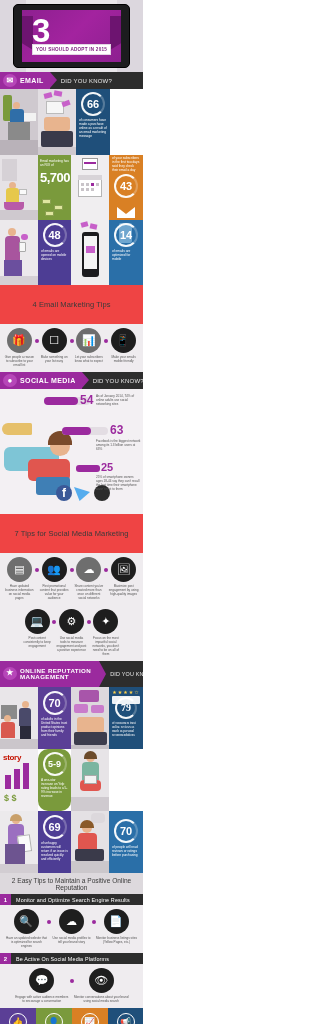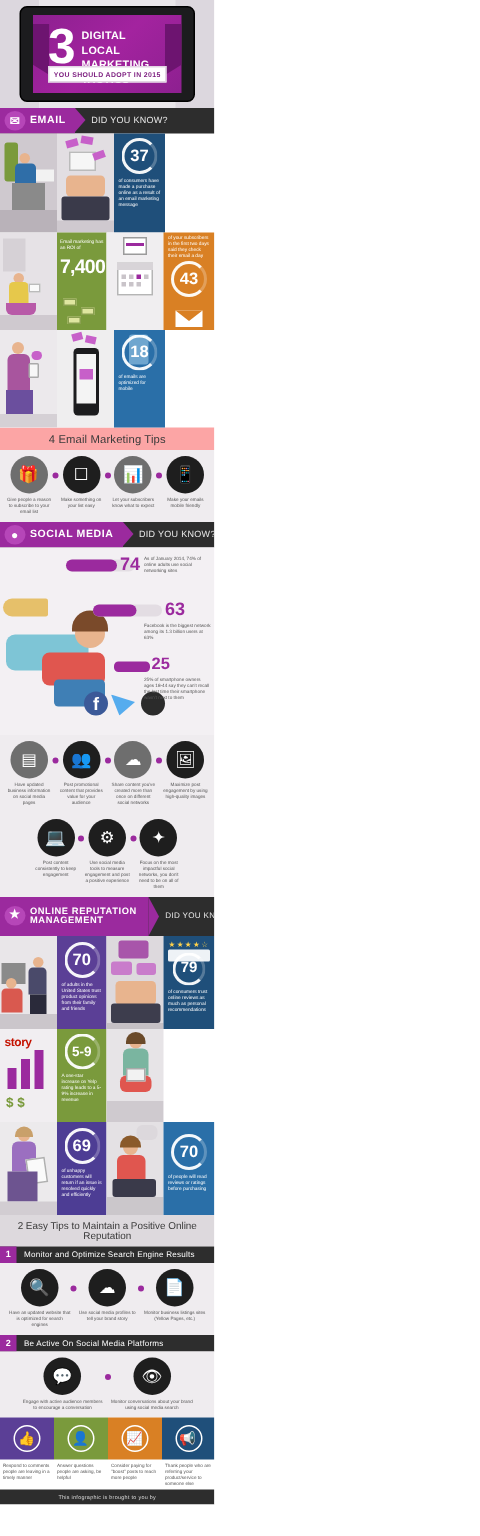--- a/index.html
+++ b/index.html
@@ -86,22 +86,22 @@
   }
   .ring .statnum { font-size:11px; }
 
   
   .illus { position:relative; overflow:hidden; }
   .person-head { position:absolute; border-radius:50%; }
   .shape { position:absolute; }
 
   
   .tips-title {
-    background:#fca5a5; color:#3a3a3a; font-size:7.5px; text-align:center;
-    padding:3px 0; letter-spacing:0.1px;
+    background:#ef4444; color:#3a3a3a; font-size:7.5px; text-align:center;
+    padding:15px 0; letter-spacing:0.1px;
   }
   .tips-row { display:flex; background:#efecef; padding:4px 2px 5px 2px; position:relative; }
   .tip { flex:1; text-align:center; position:relative; }
   .tip .circ {
     width:25px; height:25px; border-radius:50%; margin:0 auto 2px auto;
     display:flex; align-items:center; justify-content:center;
     color:#fff; font-size:11px;
   }
   .tip .circ.grey { background:#6e6e6e; }
   .tip .circ.dark { background:#1e1e1e; }
@@ -136,26 +136,20 @@
 
   <div class="hero">
     <div class="hero-bg-left"></div>
     <div class="hero-bg-right"></div>
     <div class="tablet">
       <div class="tablet-screen">
         <div class="ribbon-l"></div>
         <div class="ribbon-r"></div>
         <div class="hero-inner">
           <div class="big3">3</div>
-          <div class="hero-words">
-            <div>DIGITAL</div>
-            <div>LOCAL</div>
-            <div>MARKETING</div>
-            <div>TACTICS</div>
-          </div>
         </div>
         <div class="hero-banner">YOU SHOULD ADOPT IN 2015</div>
       </div>
     </div>
   </div>
 
   <div class="sec-head">
     <div class="pill">
       <span class="hb-icon">✉</span>
       <span>EMAIL</span>
@@ -176,38 +170,38 @@
       <div class="shape" style="left:6px;top:4px;width:8px;height:5px;background:#c760c9;transform:rotate(-15deg);"></div>
       <div class="shape" style="left:16px;top:2px;width:8px;height:5px;background:#c760c9;transform:rotate(10deg);"></div>
       <div class="shape" style="left:8px;top:12px;width:18px;height:13px;background:#f6f6f6;border:1px solid #bbb;"></div>
       <div class="shape" style="left:24px;top:12px;width:8px;height:5px;background:#c760c9;transform:rotate(-20deg);"></div>
       <div class="shape" style="left:6px;top:28px;width:26px;height:14px;background:#e8b48e;border-radius:3px;"></div>
       <div class="shape" style="left:3px;top:42px;width:32px;height:16px;background:#3a3a4a;border-radius:2px;"></div>
       <div class="shape" style="left:0;top:58px;width:38px;height:8px;background:#cfc9cf;"></div>
     </div>
     <div class="cell" style="width:34px;height:66px;background:#1f4f7a;">
       <div class="ring">
-        <span class="statnum">37</span>
+        <span class="statnum">66</span>
       </div>
       <span class="cap">of consumers have made a purchase online as a result of an email marketing message</span>
     </div>
   </div>
 
   <div class="band">
     <div class="cell illus" style="width:38px;height:65px;background:#e6e2e6;">
       <div class="shape" style="left:2px;top:4px;width:15px;height:22px;background:#d6d1d6;"></div>
       <div class="person-head" style="left:9px;top:27px;width:7px;height:7px;background:#e8b48e;"></div>
       <div class="shape" style="left:6px;top:33px;width:13px;height:14px;background:#e6c84b;border-radius:3px 3px 0 0;"></div>
       <div class="shape" style="left:19px;top:34px;width:8px;height:6px;background:#fafafa;border:1px solid #bbb;"></div>
       <div class="shape" style="left:4px;top:47px;width:20px;height:8px;background:#b85aa8;border-radius:0 0 4px 4px;"></div>
       <div class="shape" style="left:0;top:55px;width:38px;height:10px;background:#cfc9cf;"></div>
     </div>
     <div class="cell" style="width:33px;height:65px;background:#7a9a3c;padding:4px 2px 0 2px;">
       <div style="font-size:3.2px;color:#fff;line-height:1.3;">Email marketing has an ROI of</div>
-      <div style="color:#fff;font-weight:bold;font-size:13px;margin-top:3px;letter-spacing:-0.5px;">7,400</div>
+      <div style="color:#fff;font-weight:bold;font-size:13px;margin-top:3px;letter-spacing:-0.5px;">5,700</div>
       <div class="shape" style="left:4px;top:44px;width:9px;height:5px;background:#dfe6a0;border:1px solid #8aa050;"></div>
       <div class="shape" style="left:16px;top:50px;width:9px;height:5px;background:#dfe6a0;border:1px solid #8aa050;"></div>
       <div class="shape" style="left:7px;top:56px;width:9px;height:5px;background:#dfe6a0;border:1px solid #8aa050;"></div>
     </div>
     <div class="cell illus" style="width:38px;height:65px;background:#f0eef0;">
       <div class="shape" style="left:11px;top:3px;width:16px;height:12px;background:#fff;border:1px solid #9b9b9b;"></div>
       <div class="shape" style="left:13px;top:7px;width:12px;height:1.5px;background:#9b2a9e;"></div>
       <div class="shape" style="left:7px;top:20px;width:24px;height:22px;background:#fff;border:1px solid #b5b5b5;"></div>
       <div class="shape" style="left:7px;top:20px;width:24px;height:5px;background:#d8d4d8;"></div>
       <div class="shape" style="left:10px;top:28px;width:3px;height:3px;background:#c9c4c9;"></div>
@@ -230,31 +224,37 @@
 
   <div class="band">
     <div class="cell illus" style="width:38px;height:65px;background:#ece9ec;">
       <div class="person-head" style="left:8px;top:8px;width:8px;height:8px;background:#e8b48e;"></div>
       <div class="shape" style="left:5px;top:16px;width:15px;height:24px;background:#a8559e;border-radius:4px 4px 0 0;"></div>
       <div class="shape" style="left:19px;top:22px;width:7px;height:10px;background:#f7f7f7;border:1px solid #aaa;border-radius:1px;"></div>
       <div class="shape" style="left:21px;top:14px;width:7px;height:6px;background:#c760c9;border-radius:3px;"></div>
       <div class="shape" style="left:4px;top:40px;width:18px;height:16px;background:#6b4f9e;"></div>
       <div class="shape" style="left:0;top:56px;width:38px;height:9px;background:#d5d0d5;"></div>
     </div>
+    <div class="cell" style="width:33px;height:65px;background:#4d3d94;">
+      <div class="ring">
+        <span class="statnum">48</span>
+      </div>
+      <span class="cap">of emails are opened on mobile devices</span>
+    </div>
     <div class="cell illus" style="width:38px;height:65px;background:#efeeef;">
       <div class="shape" style="left:10px;top:2px;width:7px;height:5px;background:#c760c9;transform:rotate(-15deg);"></div>
       <div class="shape" style="left:19px;top:4px;width:7px;height:5px;background:#c760c9;transform:rotate(12deg);"></div>
       <div class="shape" style="left:11px;top:12px;width:17px;height:45px;background:#1c1c1e;border-radius:3px;"></div>
       <div class="shape" style="left:13px;top:16px;width:13px;height:33px;background:#f4f4f4;"></div>
       <div class="shape" style="left:15px;top:26px;width:9px;height:7px;background:#c760c9;"></div>
     </div>
     <div class="cell" style="width:34px;height:65px;background:#2a6fa8;">
       <div class="shape" style="left:10px;top:3px;width:13px;height:20px;background:#6fa6cf;border-radius:2px;"></div>
       <div class="ring" style="margin-top:3px;">
-        <span class="statnum">18</span>
+        <span class="statnum">14</span>
       </div>
       <span class="cap">of emails are optimized for mobile</span>
     </div>
   </div>
 
   <div class="tips-title">4 Email Marketing Tips</div>
   <div class="tips-row">
     <div class="tip">
       <div class="circ grey">🎁</div>
       <div class="t-txt">Give people a reason to subscribe to your email list</div>
@@ -290,37 +290,38 @@
 
     <div class="shape" style="left:2px;top:34px;width:30px;height:12px;background:#e6c06a;border-radius:8px 2px 2px 8px;"></div>
     <div class="shape" style="left:4px;top:58px;width:55px;height:24px;background:#7ec5d6;border-radius:6px;"></div>
     <div class="person-head" style="left:50px;top:48px;width:20px;height:19px;background:#e8b48e;"></div>
     <div class="shape" style="left:48px;top:42px;width:24px;height:14px;background:#7a4a2a;border-radius:12px 12px 0 0;"></div>
     <div class="shape" style="left:28px;top:70px;width:42px;height:22px;background:#e0564f;border-radius:5px;"></div>
     <div class="shape" style="left:36px;top:88px;width:34px;height:18px;background:#3f7fb5;border-radius:3px;"></div>
 
     <div class="shape" style="left:44px;top:8px;width:46px;height:8px;background:#e3dde3;border-radius:4px;"></div>
     <div class="shape" style="left:44px;top:8px;width:34px;height:8px;background:#9b2a9e;border-radius:4px;"></div>
-    <div style="position:absolute;left:80px;top:4px;color:#9b2a9e;font-size:12px;font-weight:bold;">74</div>
+    <div style="position:absolute;left:80px;top:4px;color:#9b2a9e;font-size:12px;font-weight:bold;">54</div>
     <div style="position:absolute;left:96px;top:5px;width:45px;font-size:3.1px;line-height:1.3;color:#555;">As of January 2014, 74% of online adults use social networking sites</div>
 
     <div class="shape" style="left:62px;top:38px;width:46px;height:8px;background:#e3dde3;border-radius:4px;"></div>
     <div class="shape" style="left:62px;top:38px;width:29px;height:8px;background:#9b2a9e;border-radius:4px;"></div>
     <div style="position:absolute;left:110px;top:34px;color:#9b2a9e;font-size:12px;font-weight:bold;">63</div>
     <div style="position:absolute;left:96px;top:50px;width:45px;font-size:3.1px;line-height:1.3;color:#555;">Facebook is the biggest network among its 1.3 billion users at 63%</div>
 
     <div class="shape" style="left:56px;top:96px;width:16px;height:16px;border-radius:50%;background:#3b5998;color:#fff;font-size:12px;font-weight:bold;text-align:center;line-height:16px;">f</div>
     <div class="shape" style="left:74px;top:98px;width:16px;height:14px;background:#55acee;clip-path:polygon(0 0,100% 35%,35% 100%);"></div>
     <div class="shape" style="left:94px;top:96px;width:16px;height:16px;border-radius:50%;background:#2b2b2b;"></div>
 
     <div class="shape" style="left:76px;top:76px;width:24px;height:7px;background:#9b2a9e;border-radius:3px;"></div>
     <div style="position:absolute;left:101px;top:72px;color:#9b2a9e;font-size:11px;font-weight:bold;">25</div>
     <div style="position:absolute;left:96px;top:86px;width:45px;font-size:3.1px;line-height:1.3;color:#555;">25% of smartphone owners ages 18-44 say they can't recall the last time their smartphone wasn't next to them</div>
   </div>
 
+  <div class="tips-title">7 Tips for Social Media Marketing</div>
   <div class="tips-row">
     <div class="tip">
       <div class="circ grey">▤</div>
       <div class="t-txt">Have updated business information on social media pages</div>
       <span class="dot"></span>
     </div>
     <div class="tip">
       <div class="circ dark">👥</div>
       <div class="t-txt">Post promotional content that provides value for your audience</div>
       <span class="dot"></span>
@@ -382,39 +383,39 @@
       <span class="cap">of adults in the United States trust product opinions from their family and friends</span>
     </div>
     <div class="cell illus" style="width:38px;height:62px;background:#ddd9dd;">
       <div class="shape" style="left:8px;top:3px;width:20px;height:12px;background:#a855aa;border-radius:2px;"></div>
       <div class="shape" style="left:3px;top:17px;width:14px;height:9px;background:#c97ccb;border-radius:2px;"></div>
       <div class="shape" style="left:20px;top:18px;width:13px;height:8px;background:#c97ccb;border-radius:2px;"></div>
       <div class="shape" style="left:6px;top:30px;width:27px;height:16px;background:#e8b48e;border-radius:3px;"></div>
       <div class="shape" style="left:3px;top:45px;width:33px;height:13px;background:#3d3d4d;border-radius:2px;"></div>
       <div class="shape" style="left:0;top:58px;width:38px;height:4px;background:#c5c0c5;"></div>
     </div>
-    <div class="cell" style="width:34px;height:62px;background:#1f4f7a;">
+    <div class="cell" style="width:34px;height:62px;background:#1f4f7a;font-family:Liberation Serif, serif;">
       <div style="color:#ffd24a;font-size:5px;text-align:center;padding-top:2px;letter-spacing:1px;">★★★★☆</div>
       <div class="shape" style="left:3px;top:9px;width:28px;height:8px;background:#eef2f6;border-radius:1px;"></div>
       <div class="ring" style="margin-top:2px;width:22px;height:22px;">
         <span class="statnum" style="font-size:10px;">79</span>
       </div>
       <span class="cap">of consumers trust online reviews as much as personal recommendations</span>
     </div>
   </div>
 
   <div class="band">
     <div class="cell illus" style="width:38px;height:62px;background:#f1eef1;">
       <div class="yelp-logo" style="position:absolute;left:3px;top:4px;">story</div>
       <div class="shape" style="left:5px;top:26px;width:6px;height:14px;background:#9b2a9e;"></div>
       <div class="shape" style="left:14px;top:20px;width:6px;height:20px;background:#9b2a9e;"></div>
       <div class="shape" style="left:23px;top:14px;width:6px;height:26px;background:#9b2a9e;"></div>
       <div style="position:absolute;left:4px;top:44px;color:#7a9a3c;font-size:9px;font-weight:bold;">$ $</div>
     </div>
-    <div class="cell" style="width:33px;height:62px;background:#7a9a3c;">
+    <div class="cell" style="width:33px;height:62px;background:#7a9a3c;border-radius:10px;">
       <div class="ring" style="margin-top:3px;">
         <span class="statnum" style="font-size:9px;">5-9</span>
       </div>
       <span class="cap">A one-star increase on Yelp rating leads to a 5-9% increase in revenue</span>
     </div>
     <div class="cell illus" style="width:38px;height:62px;background:#e7e4e7;">
       <div class="person-head" style="left:15px;top:4px;width:9px;height:9px;background:#e8b48e;"></div>
       <div class="shape" style="left:13px;top:2px;width:13px;height:8px;background:#6b4a2a;border-radius:7px 7px 0 0;"></div>
       <div class="shape" style="left:11px;top:13px;width:17px;height:18px;background:#7ab5a0;border-radius:4px 4px 0 0;"></div>
       <div class="shape" style="left:9px;top:31px;width:21px;height:11px;background:#e0564f;border-radius:4px;"></div>

